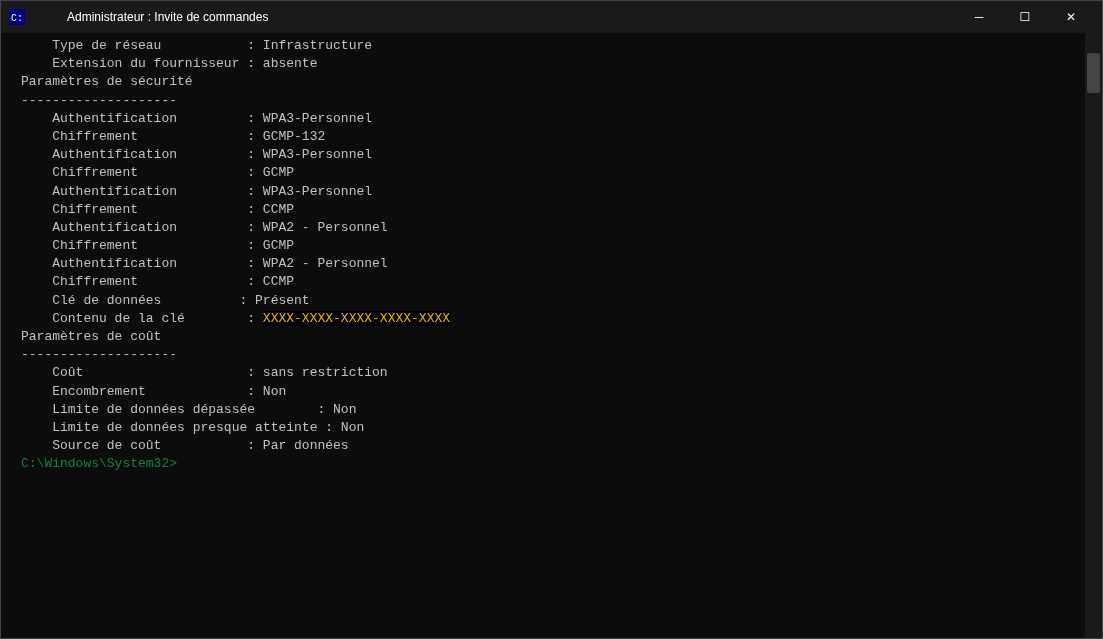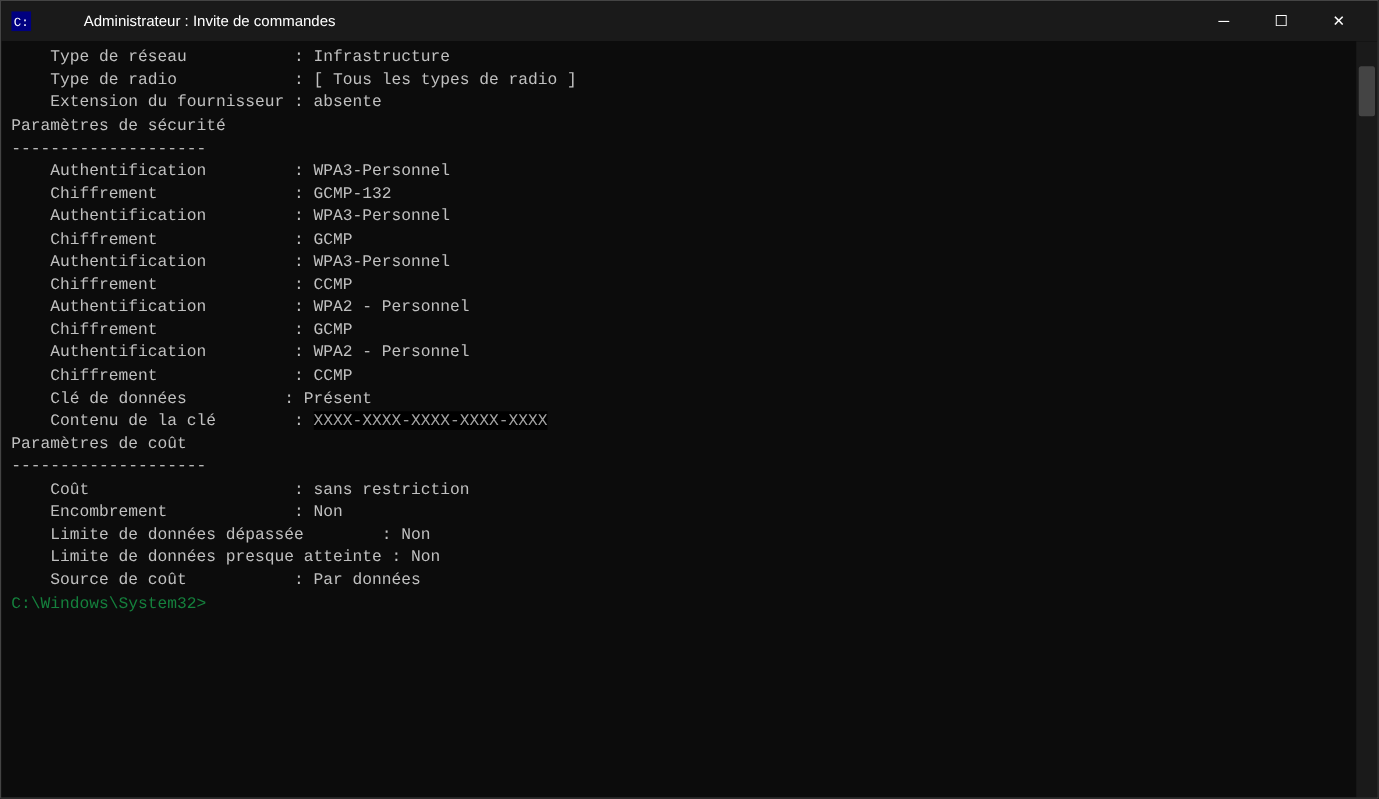--- a/index.html
+++ b/index.html
@@ -82,20 +82,21 @@
     .console-content {
       flex: 1;
       background: #0c0c0c;
       padding: 4px 8px;
       overflow-y: auto;
       overflow-x: hidden;
       color: #c0c0c0;
       font-family: 'Courier New', Courier, monospace;
       font-size: 13px;
       line-height: 1.4;
+      margin-left: 12px;
     }
 
     .scrollbar-track {
       width: 17px;
       background: #1a1a1a;
       display: flex;
       flex-direction: column;
       align-items: center;
     }
 
@@ -107,21 +108,21 @@
       border-radius: 2px;
     }
 
     .line {
       white-space: pre;
       color: #c0c0c0;
       display: block;
     }
 
     .highlighted {
-      color: #a3a3a3;
+      color: #eab308;
       background: #000000;
     }
 
     .prompt {
       color: #15803d;
     }
 
     .separator {
       color: #c0c0c0;
     }
@@ -144,21 +145,20 @@
     <div class="title-bar-controls">
       <button class="title-btn">─</button>
       <button class="title-btn">☐</button>
       <button class="title-btn close">✕</button>
     </div>
   </div>
 
   <div class="scrollbar-container">
     <div class="console-content">
       <span class="line">    Type de réseau           : Infrastructure</span>
-      <span class="line">    Type de radio            : [ Tous les types de radio ]</span>
       <span class="line">    Extension du fournisseur : absente</span>
       <span class="line"></span>
       <span class="line">Paramètres de sécurité</span>
       <span class="line separator">--------------------</span>
       <span class="line">    Authentification         : WPA3-Personnel</span>
       <span class="line">    Chiffrement              : GCMP-132</span>
       <span class="line">    Authentification         : WPA3-Personnel</span>
       <span class="line">    Chiffrement              : GCMP</span>
       <span class="line">    Authentification         : WPA3-Personnel</span>
       <span class="line">    Chiffrement              : CCMP</span>

